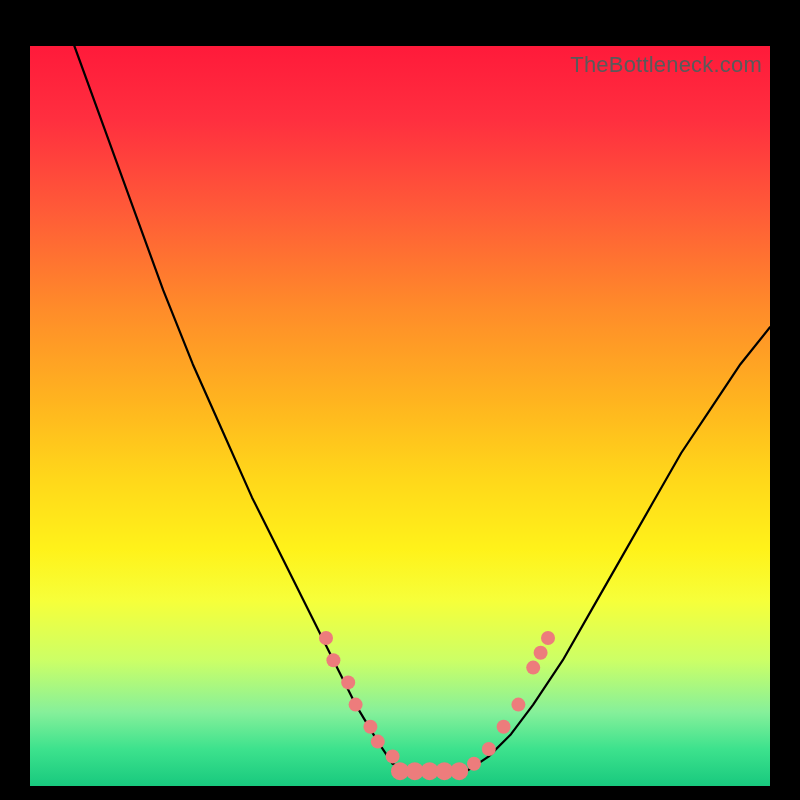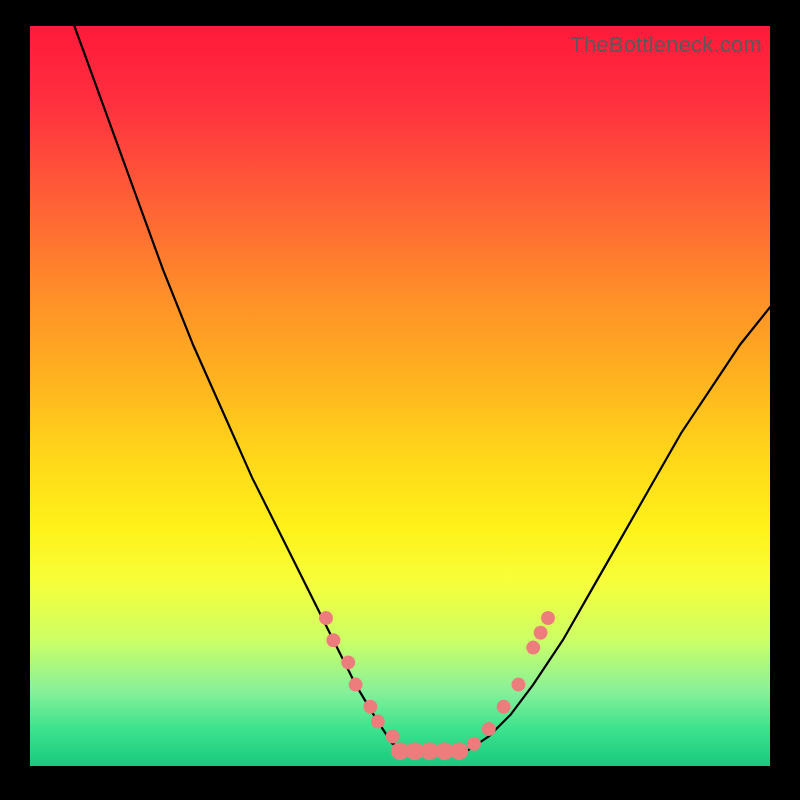--- a/index.html
+++ b/index.html
@@ -6,21 +6,21 @@
   html, body { width: 800px; height: 800px; overflow: hidden; background: #000; }
   .frame {
     position: relative;
     width: 800px;
     height: 800px;
     background: #000;
   }
   .plot-area {
     position: absolute;
     left: 30px;
-    top: 26px;
+    top: 46px;
     width: 740px;
     height: 740px;
     background: linear-gradient(to bottom,
       #ff1a3a 0%,
       #ff2f3f 10%,
       #ff5a38 22%,
       #ff8a2a 35%,
       #ffb41f 48%,
       #ffd61a 58%,
       #fff21a 68%,

